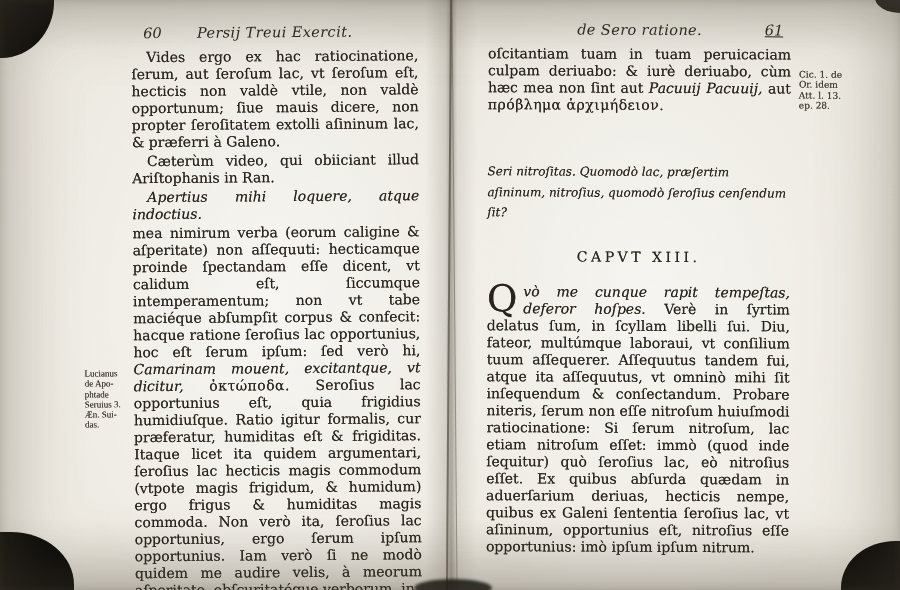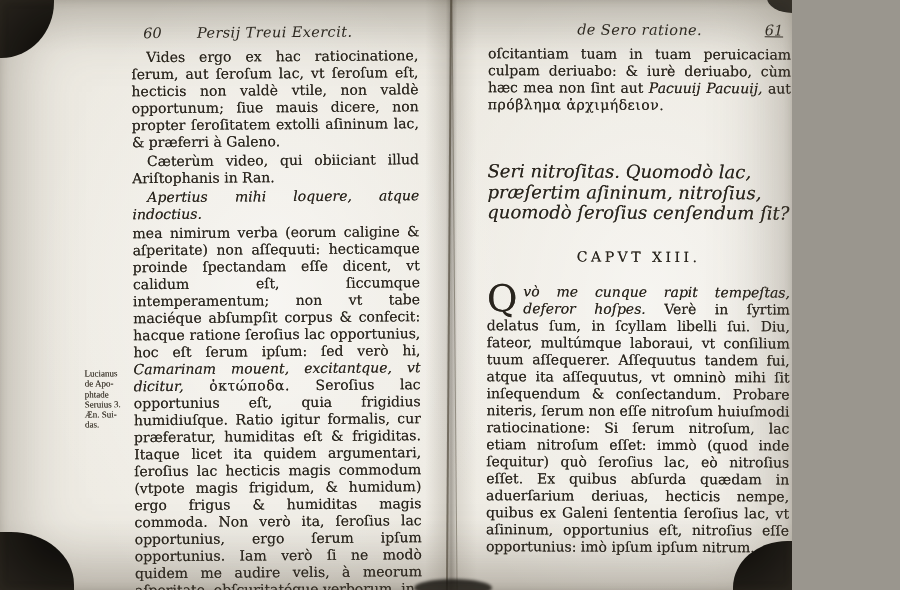--- a/index.html
+++ b/index.html
@@ -1,17 +1,17 @@
 <!DOCTYPE html>
 <html><head>
 <meta charset="utf-8">
 <style>
   html,body { margin:0; padding:0; background:#9a968e; }
   .scan {
-    position:relative; width:792px; height:590px; overflow:hidden;
+    position:relative; width:900px; height:590px; overflow:hidden;
     font-family:"DejaVu Serif","Liberation Serif",serif;
     color:#28241d;
     background:
       radial-gradient(ellipse 330px 470px at 270px 300px, rgba(255,255,255,0.55), rgba(255,255,255,0) 72%),
       radial-gradient(ellipse 330px 470px at 645px 300px, rgba(255,255,255,0.5), rgba(255,255,255,0) 72%),
       linear-gradient(180deg,#dcd9d0 0%, #edeae2 9%, #eeebe3 88%, #d9d5cc 100%);
   }
   .gutter {
     position:absolute; left:425px; top:0; width:52px; height:590px;
     background:linear-gradient(90deg, rgba(0,0,0,0) 0%, rgba(80,70,56,0.18) 40%,
@@ -44,21 +44,21 @@
   .para.indent { text-indent:15px; }
   .it { font-style:italic; }
   .greek { letter-spacing:0.5px; }
 
   .dropcap {
     float:left; font-size:37px; line-height:30px; padding:1px 6px 0 0;
     font-style:normal;
   }
 
   .section-heading {
-    margin-top:48px; font-style:italic; font-size:18px; line-height:20.5px;
+    margin-top:48px; font-style:italic; font-size:12px; line-height:20.5px;
     text-align:left; text-shadow:0 0 0.4px rgba(45,38,28,0.7);
   }
   .chapter-heading {
     margin-top:25px; text-align:center; font-size:14px; letter-spacing:3.5px;
     text-shadow:0 0 0.4px rgba(45,38,28,0.7);
   }
   .right-body-bottom { margin-top:19px; }
 
   .margin-note {
     position:absolute; font-size:9px; line-height:10.3px; white-space:pre-line;

